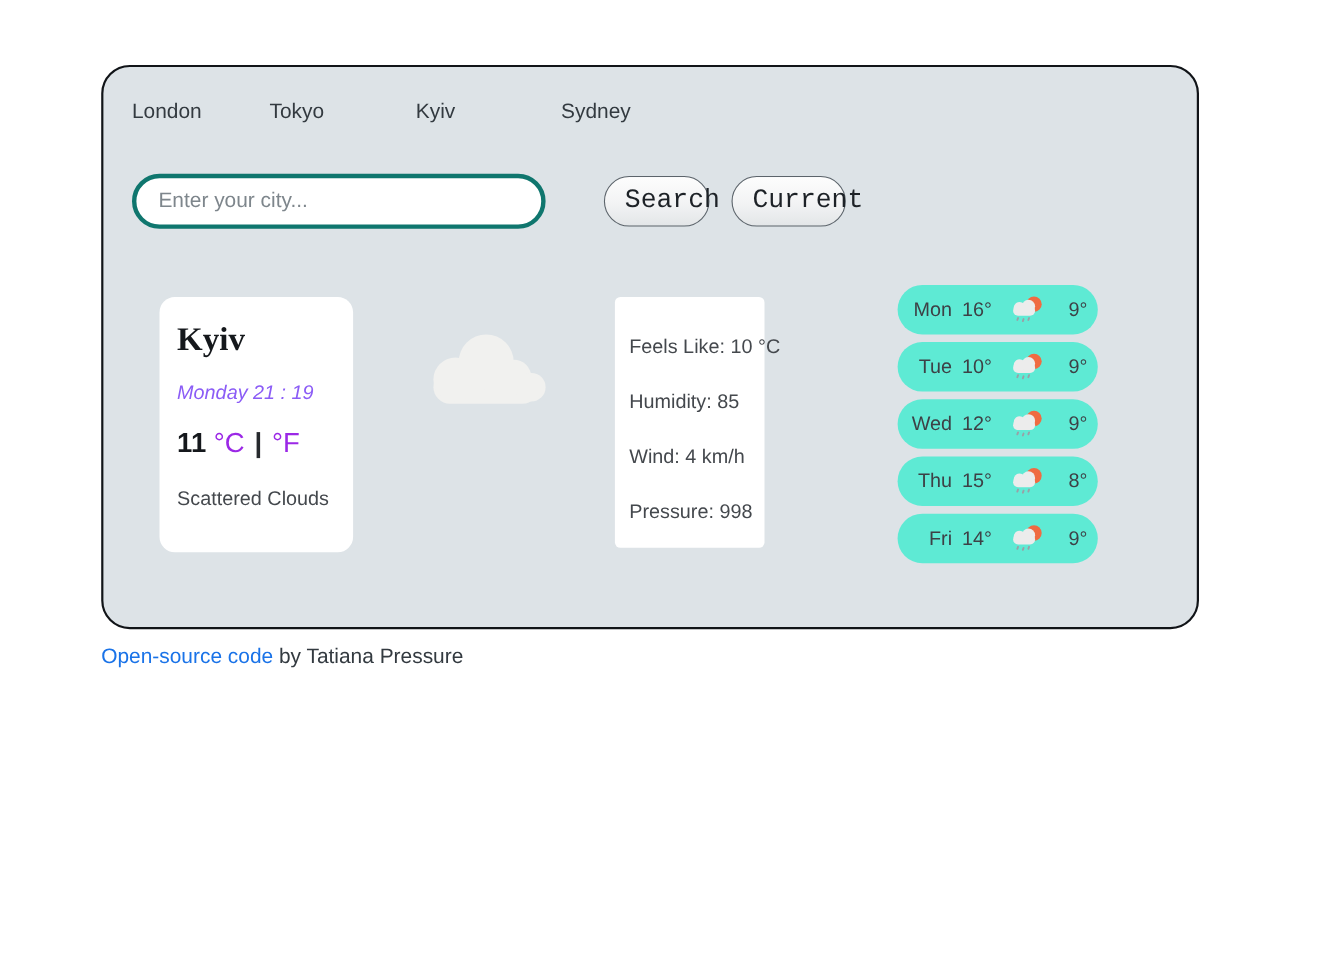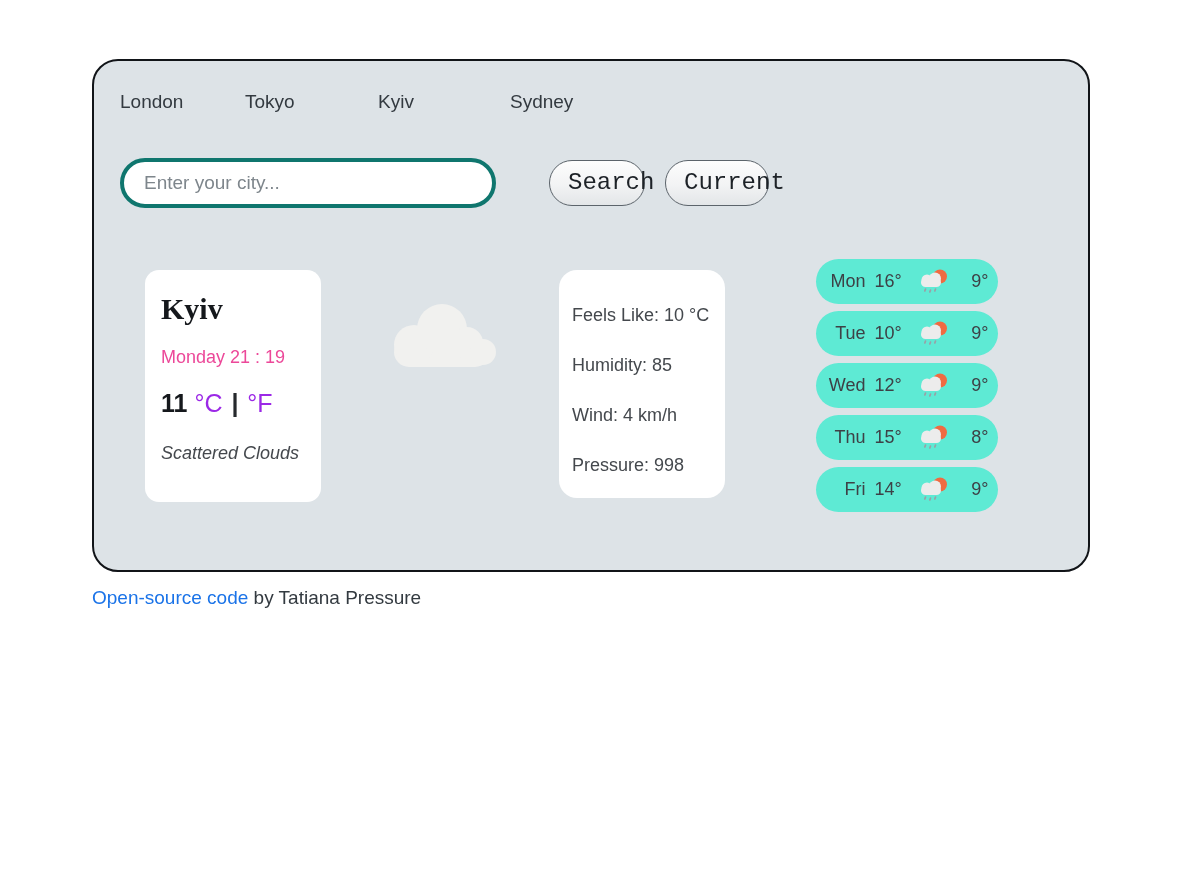--- a/index.html
+++ b/index.html
@@ -114,22 +114,23 @@
     font-weight: bold;
     font-size: 30px;
     line-height: 34px;
     color: #15181c;
     margin: 0;
   }
   .date-line {
     margin-top: 20px;
     font-size: 18px;
     line-height: 22px;
-    color: #ec4899;
-    white-space: nowrap;
+    color: #8b5cf6;
+    white-space: nowrap;
+    font-style: italic;
   }
   .temp-line {
     margin-top: 20px;
     font-size: 25px;
     line-height: 30px;
     white-space: nowrap;
   }
   .temp-value {
     font-weight: bold;
     color: #15181c;
@@ -142,41 +143,40 @@
     color: #26292d;
     font-weight: bold;
     padding: 0 2px;
   }
   .desc-line {
     margin-top: 24px;
     font-size: 18px;
     line-height: 22px;
     color: #44484d;
     white-space: nowrap;
-    font-style: italic;
   }
 
   
   .cloud-illustration {
     position: absolute;
     left: 296px;
     top: 240px;
     width: 116px;
     height: 74px;
   }
 
   
   .details-card {
     position: absolute;
     left: 465px;
     top: 209px;
-    width: 166px;
+    width: 136px;
     height: 228px;
     background: #ffffff;
-    border-radius: 18px;
+    border-radius: 5px;
     box-sizing: border-box;
     padding: 34px 0 0 13px;
   }
   .detail-row {
     font-size: 18px;
     line-height: 22px;
     color: #44484d;
     margin-bottom: 28px;
     white-space: nowrap;
   }

